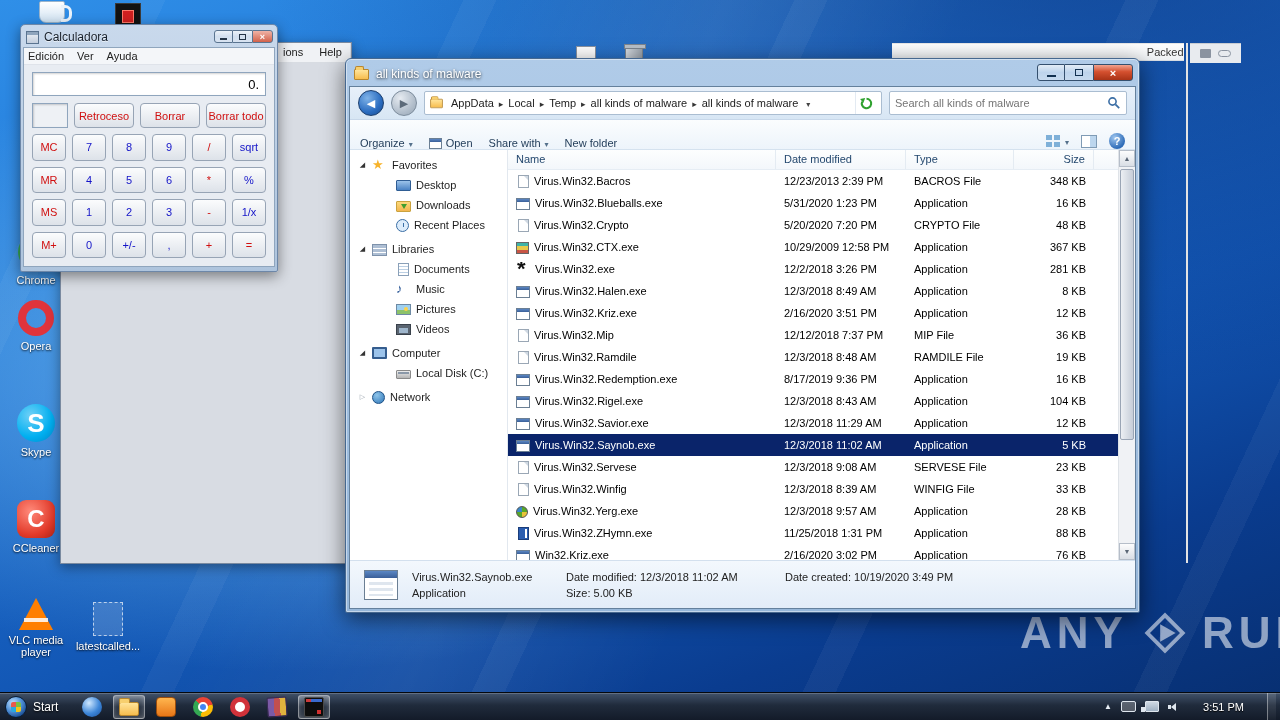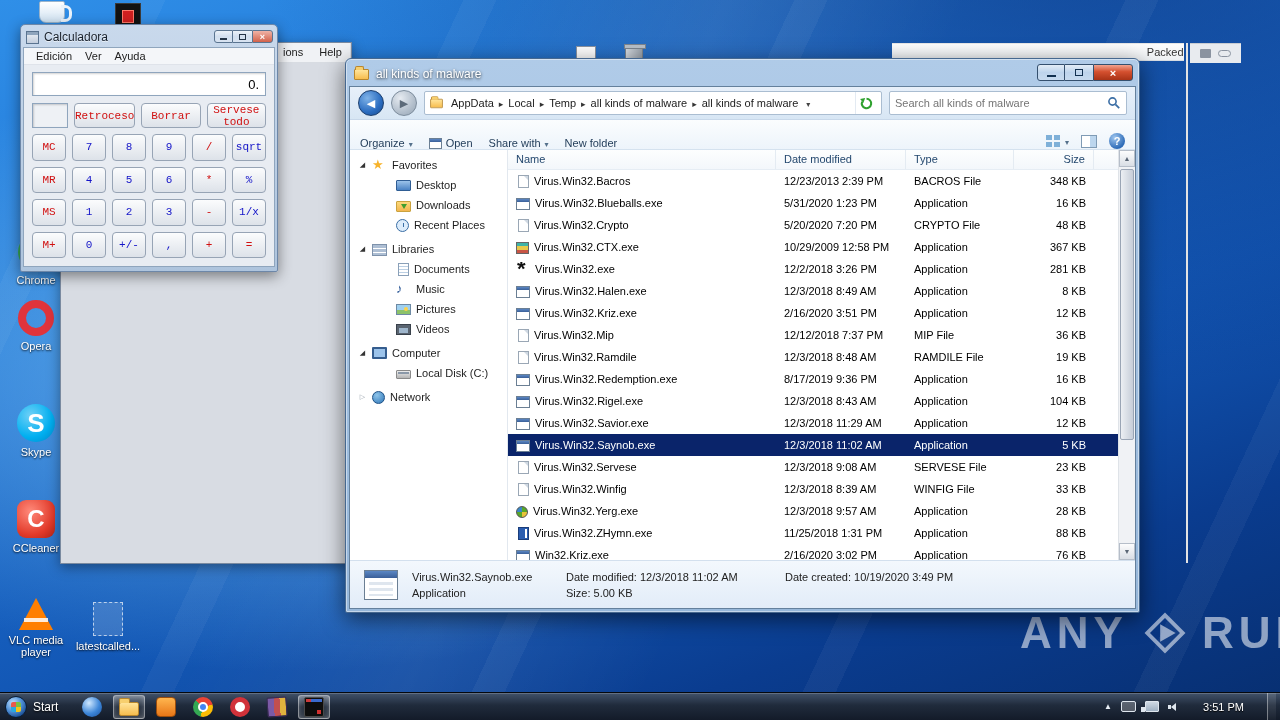--- a/index.html
+++ b/index.html
@@ -81,29 +81,29 @@
   .calc-title{height:20px;display:flex;align-items:center;gap:5px;padding:0 3px;position:relative}
   .calc-ico{width:13px;height:13px;background:linear-gradient(#eef2f7,#c3cedd);border:1px solid #5a7490;
     box-shadow:inset 0 3px 0 #8fa5bd}
   .calc-title-text{font-size:12px;color:#17202c;text-shadow:0 1px 0 rgba(255,255,255,.6)}
   .calc-controls{position:absolute;right:2px;top:3px;display:flex}
   .calc-controls .wc{width:19px;height:13px;font-size:8px;border-color:#5a7490;color:#243447}
   .calc-controls .wc .minbar{width:7px;height:2px;background:#243447;margin-top:5px}
   .calc-controls .wc .maxbox{width:7px;height:6px;border-color:#243447}
   .calc-controls .wc.close{width:21px;background:linear-gradient(#f0b3a6,#d2614a);color:#fff;font-size:9px}
   .calc-body{background:#e8ecf2;border:1px solid #8fa5bd;height:calc(100% - 22px);display:flex;flex-direction:column}
-  .calc-menu{height:17px;background:#f4f6f9;font-size:11px;color:#222;display:flex;gap:13px;padding:2px 12px 0;border-bottom:1px solid #dfe3ea}
+  .calc-menu{height:17px;background:#f4f6f9;font-size:11px;color:#222;display:flex;gap:13px;padding:2px 4px 0;border-bottom:1px solid #dfe3ea}
   .calc-display{margin:7px 8px 7px;height:24px;background:#fff;border:1px solid #8fa5bd;box-shadow:inset 1px 1px 2px rgba(0,0,0,.18);
     display:flex;align-items:center;justify-content:flex-end;padding:0 6px;font-size:13px;color:#000}
   .calc-toprow{display:flex;gap:6px;margin:0 8px 6px;height:25px}
   .mem-ind{width:36px;border:1px solid #8fa5bd;box-shadow:inset 1px 1px 2px rgba(0,0,0,.18);background:#eef1f5}
   .calc-toprow .key{flex:1}
   .calc-grid{display:grid;grid-template-columns:repeat(6,1fr);gap:6px;margin:0 8px 8px;flex:1}
   .key{background:linear-gradient(#fbfcfd,#dde2e9);border:1px solid #97a4b5;border-radius:4px;font-size:11px;
-    display:flex;align-items:center;justify-content:center;font-family:Liberation Mono, monospace;cursor:default}
+    display:flex;align-items:center;justify-content:center;font-family:Liberation Sans, sans-serif;cursor:default}
   .key.r{color:#d01010}.key.b{color:#1414c8}
   
   .explorer{left:345px;top:58px;width:795px;height:555px;z-index:40;
     background:linear-gradient(#b0cbe8,#96b7da);border:1px solid #46688f;border-radius:6px 6px 2px 2px;
     box-shadow:0 6px 22px rgba(0,0,0,.55), inset 0 0 0 1px rgba(255,255,255,.45);padding:3px}
   .ex-titlebar{height:24px;display:flex;align-items:center;padding:0 5px;position:relative}
   .folder-ic{width:15px;height:11px;background:linear-gradient(#ffe49a,#f7bd4e);border:1px solid #b8862c;border-radius:1px;position:relative}
   .folder-ic::before{content:"";position:absolute;top:-4px;left:0;width:7px;height:3px;background:#f7cf6e;border:1px solid #b8862c;border-bottom:none;border-radius:2px 2px 0 0}
   .ex-title{color:#fff;font-size:12px;margin-left:7px;text-shadow:0 1px 3px rgba(0,0,0,.85)}
   .ex-controls{position:absolute;right:3px;top:2px;display:flex}
@@ -342,21 +342,21 @@
   <span>Ayuda</span>
 </div>
     <div class="calc-display">0.</div>
     <div class="calc-toprow">
       <span class="mem-ind"></span>
       <span style="display:flex;gap:6px;flex:1">
   <button class="key r">Retroceso</button>
 
   <button class="key r">Borrar</button>
 
-  <button class="key r">Servese todo</button>
+  <button class="key r">Borrar todo</button>
 </span>
     </div>
     <div class="calc-grid">
   <button class="key r">MC</button>
 
   <button class="key b">7</button>
 
   <button class="key b">8</button>
 
   <button class="key b">9</button>

